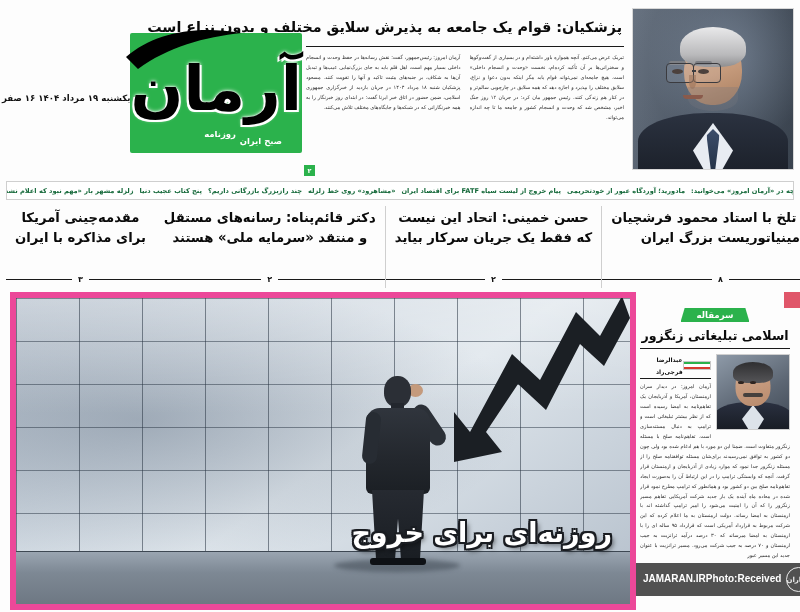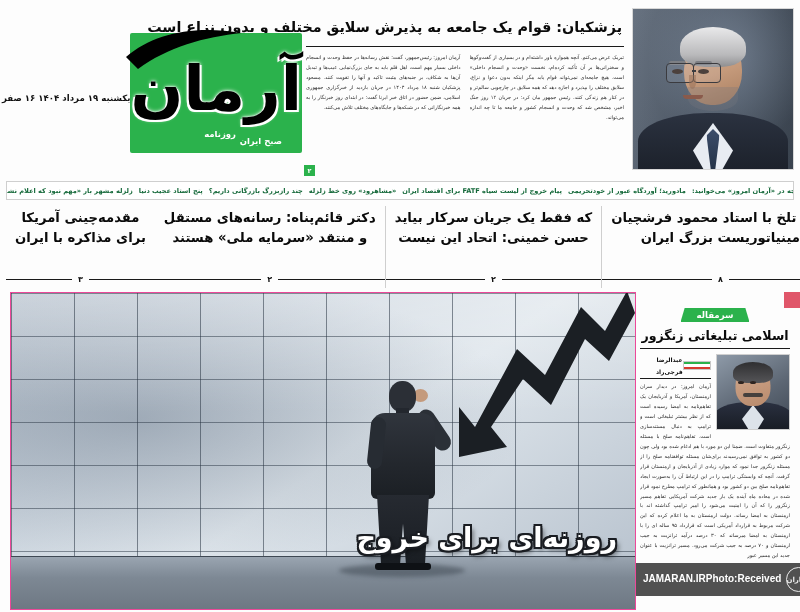--- a/index.html
+++ b/index.html
@@ -128,21 +128,21 @@
     position:absolute;bottom:4px;left:0;right:0;display:flex;align-items:center;justify-content:center;
   }
   .subfoot:before,.subfoot:after{content:"";flex:1;height:1px;background:#1a1a1a;}
   .subnum{font-size:8px;font-weight:700;padding:0 6px;color:#111;}
 
   
   .bottom{display:flex;flex-direction:row-reverse;margin-top:4px;height:318px;}
 
   
   .mainphoto{
-    flex:1 1 auto;position:relative;overflow:hidden;border:1px solid #ec4899;
+    flex:1 1 auto;position:relative;overflow:hidden;border:6px solid #ec4899;
     background:#1d4ed8;margin-left:4px;
   }
   .wall{
     position:absolute;inset:0;
     background:
       linear-gradient(180deg,rgba(255,255,255,.30) 0%,rgba(255,255,255,0) 38%),
       radial-gradient(ellipse at 20% 40%, rgba(95,110,128,.42) 0%, rgba(95,110,128,0) 55%),
       linear-gradient(145deg,#b9c4d0 0%,#ced7e0 30%,#dfe6ec 52%,#b4bfcb 100%);
   }
   .grid{
@@ -297,43 +297,43 @@
     <span>آنچه در «آرمان امروز» می‌خوانید:</span>
     <span class="sq"></span>
     <span>مادورید؛ آوردگاه عبور از خودتحریمی</span>
     <span class="sq"></span>
     <span>پیام خروج از لیست سیاه FATF برای اقتصاد ایران</span>
     <span class="sq"></span>
     <span>«مشاهرود» روی خط زلزله</span>
     <span class="sq"></span>
     <span>چند رازبزرگ بازرگانی داریم؟</span>
     <span class="sq"></span>
-    <span>پنج استاد عجیب دنیا</span>
+    <span>پنج کتاب عجیب دنیا</span>
     <span class="sq"></span>
     <span>زلزله مشهر بار «مهم نبود که اعلام نشد»</span>
   </div>
 
   <div class="subrow">
     <div class="subcell">
       <div class="subtitle">مقدمه‌چینی آمریکا</div>
       <div class="subtitle">برای مذاکره با ایران</div>
       <div class="subfoot">
         <span class="subnum">۳</span>
       </div>
     </div>
     <div class="subcell">
       <div class="subtitle">دکتر قائم‌پناه: رسانه‌های مستقل</div>
       <div class="subtitle">و منتقد «سرمایه ملی» هستند</div>
       <div class="subfoot">
         <span class="subnum">۲</span>
       </div>
     </div>
     <div class="subcell">
+      <div class="subtitle">حسن خمینی: اتحاد این نیست</div>
       <div class="subtitle">که فقط یک جریان سرکار بیاید</div>
-      <div class="subtitle">حسن خمینی: اتحاد این نیست</div>
       <div class="subfoot">
         <span class="subnum">۲</span>
       </div>
     </div>
     <div class="subcell">
       <div class="subtitle">وداع تلخ با استاد محمود فرشچیان</div>
       <div class="subtitle">مینیاتوریست بزرگ ایران</div>
       <div class="subfoot">
         <span class="subnum">۸</span>
       </div>

